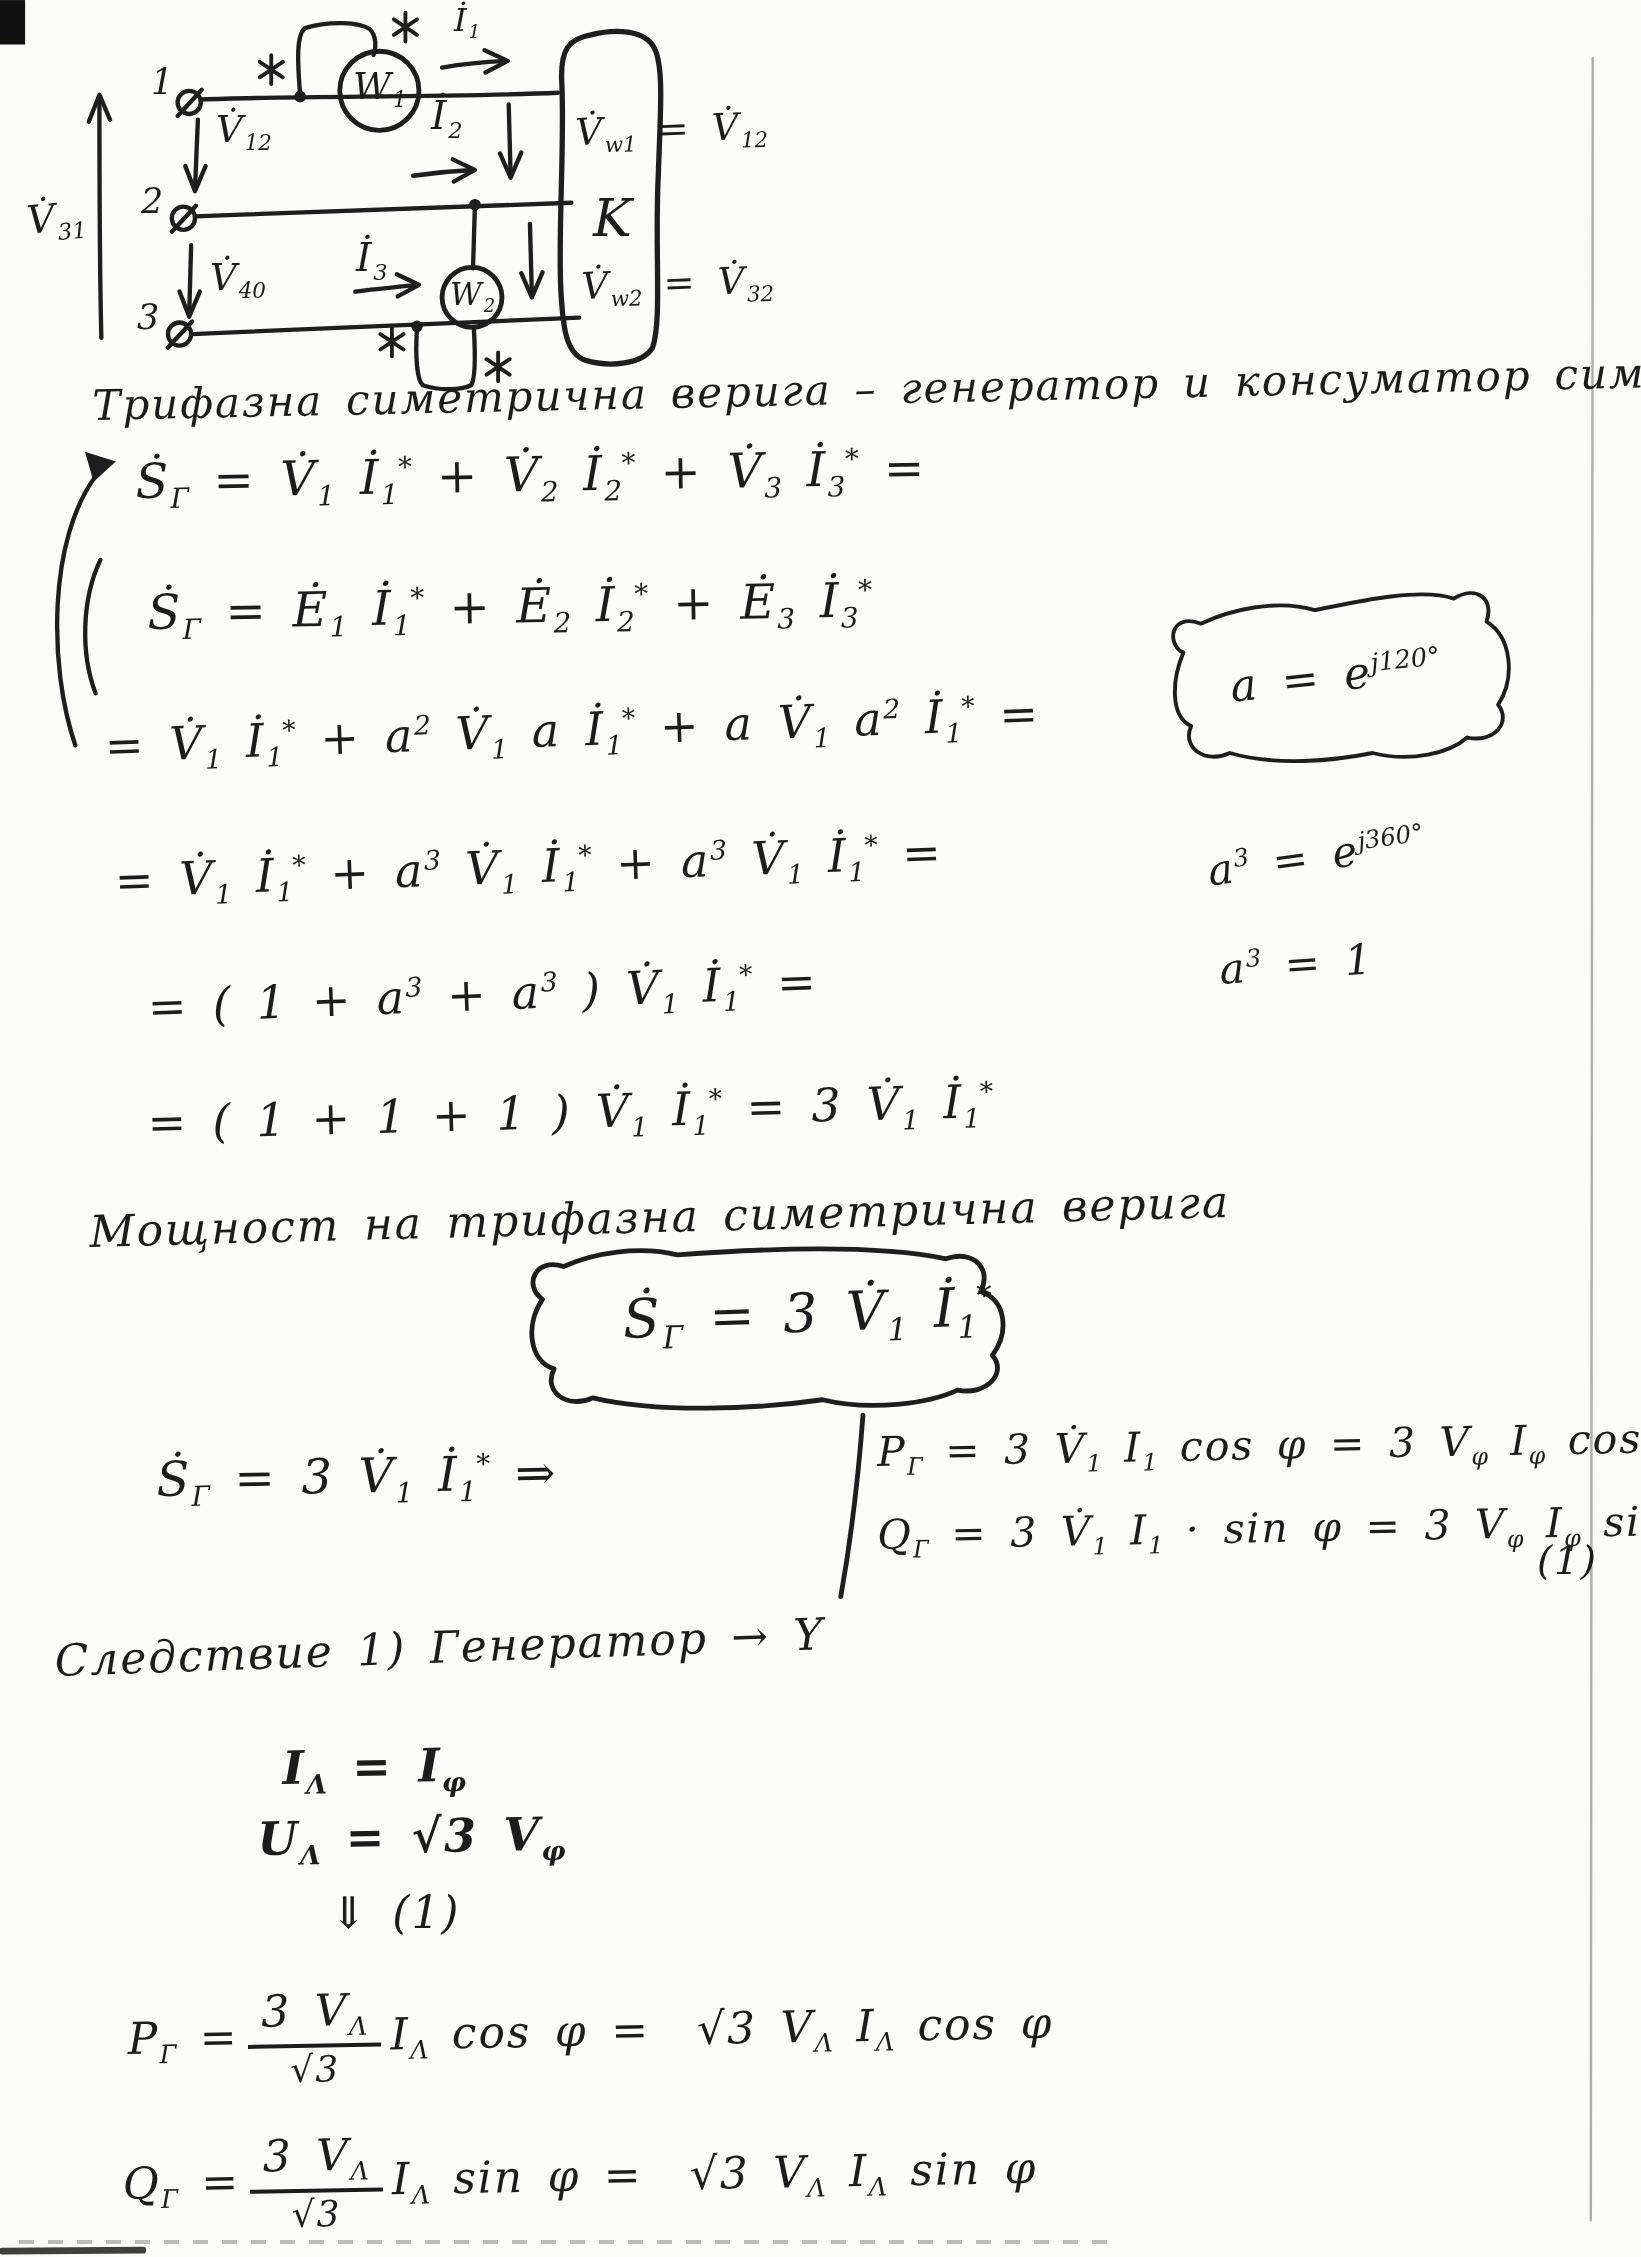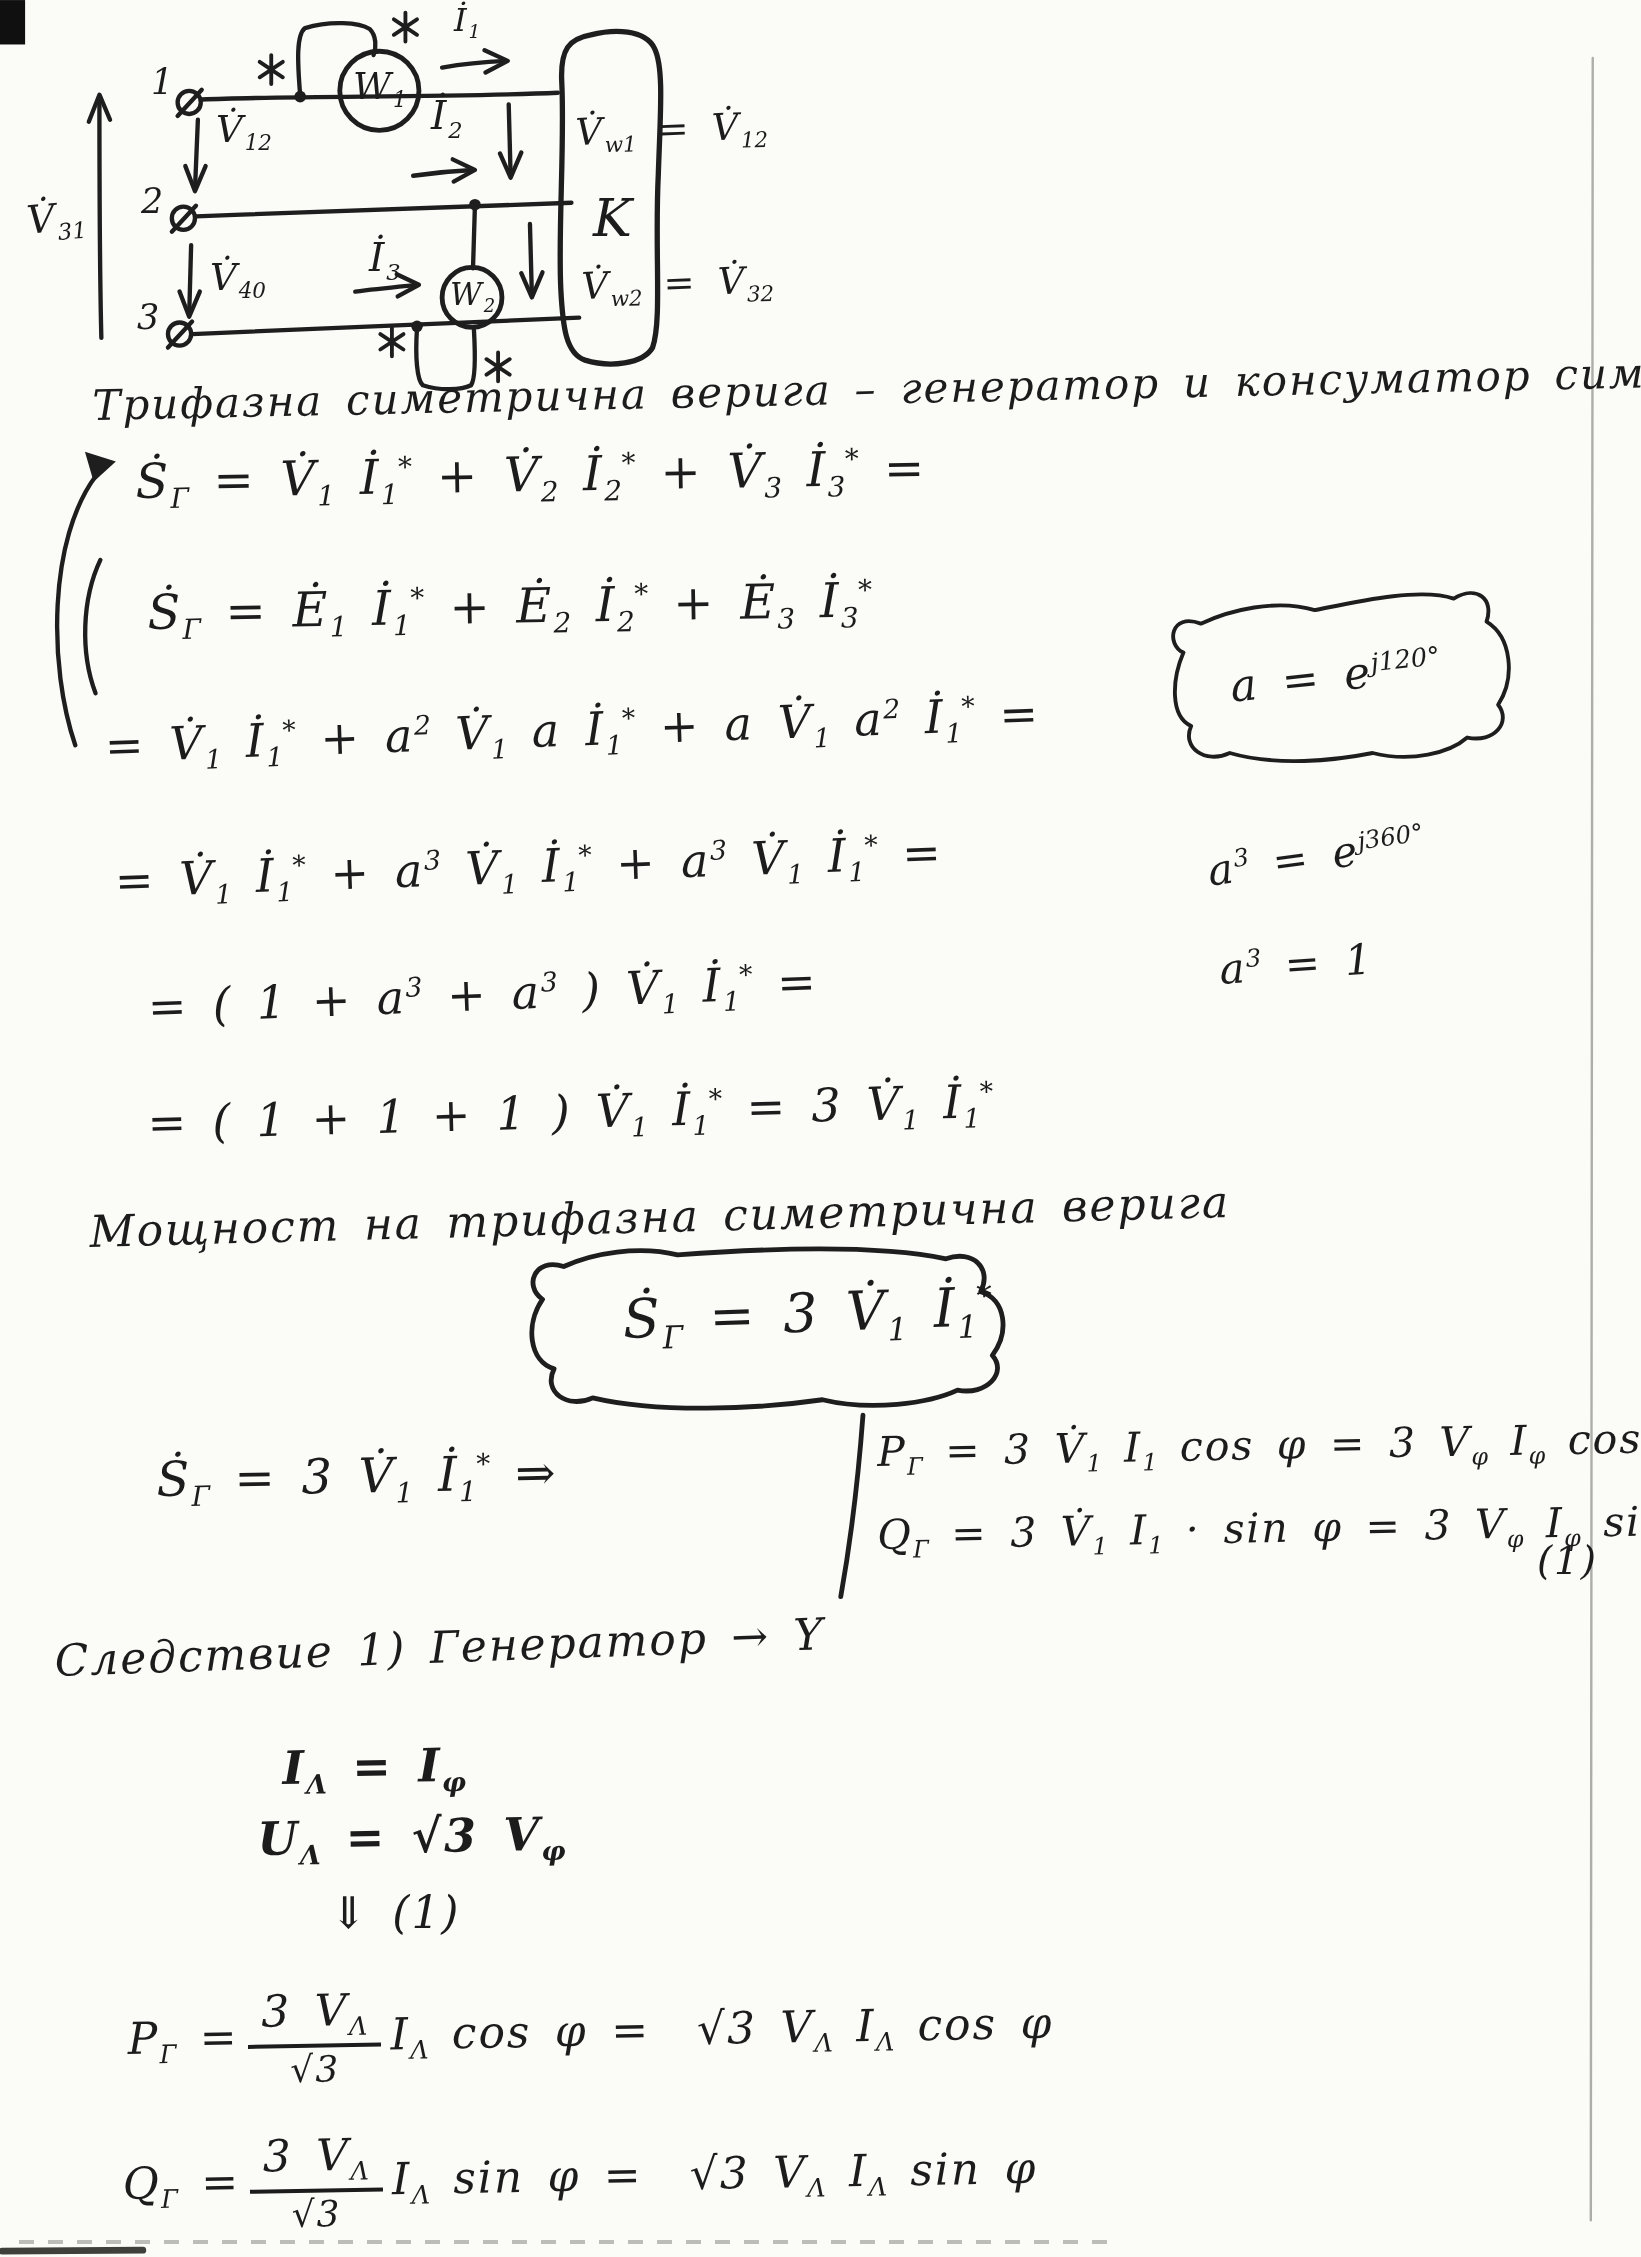--- a/index.html
+++ b/index.html
@@ -129,21 +129,21 @@
   </svg>
 
   <div class="hw" style="left:25px;top:201px;font-size:39px;transform:rotate(-5deg);">V̇<sub>31</sub></div>
   <div class="hw" style="left:151px;top:64px;font-size:35px;">1</div>
   <div class="hw" style="left:141px;top:183px;font-size:35px;">2</div>
   <div class="hw" style="left:137px;top:299px;font-size:35px;">3</div>
   <div class="hw" style="left:216px;top:111px;font-size:37px;">V̇<sub>12</sub></div>
   <div class="hw" style="left:210px;top:259px;font-size:37px;">V̇<sub>40</sub></div>
   <div class="hw" style="left:454px;top:4px;font-size:32px;">İ<sub>1</sub></div>
   <div class="hw" style="left:421px;top:96px;font-size:39px;margin-left:10px;">İ<sub>2</sub></div>
-  <div class="hw" style="left:369px;top:238px;font-size:39px;text-align:center;">İ<sub>3</sub></div>
+  <div class="hw" style="left:356px;top:238px;font-size:39px;text-align:center;">İ<sub>3</sub></div>
   <div class="hw" style="left:353px;top:68px;font-size:37px;">W<sub>1</sub></div>
   <div class="hw" style="left:450px;top:278px;font-size:31px;">W<sub>2</sub></div>
   <div class="hw" style="left:593px;top:191px;font-size:52px;">K</div>
   <div class="hw" style="left:575px;top:114px;font-size:37px;transform:rotate(-2deg);">V̇<sub>w1</sub> = V̇<sub>12</sub></div>
   <div class="hw" style="left:581px;top:268px;font-size:37px;transform:rotate(-2deg);">V̇<sub>w2</sub> = V̇<sub>32</sub></div>
 
   <div class="hw" style="left:92px;top:384px;font-size:42px;transform:rotate(-1.2deg);">Трифазна симетрична верига – генератор и консуматор симетр.</div>
 
   <div class="hw" style="left:135px;top:456px;font-size:48px;transform:rotate(-1deg);">Ṡ<sub>Г</sub> = V̇<sub>1</sub> İ<sub>1</sub><sup>*</sup> + V̇<sub>2</sub> İ<sub>2</sub><sup>*</sup> + V̇<sub>3</sub> İ<sub>3</sub><sup>*</sup> =</div>
   <div class="hw" style="left:147px;top:587px;font-size:48px;transform:rotate(-1deg);">Ṡ<sub>Г</sub> = Ė<sub>1</sub> İ<sub>1</sub><sup>*</sup> + Ė<sub>2</sub> İ<sub>2</sub><sup>*</sup> + Ė<sub>3</sub> İ<sub>3</sub><sup>*</sup></div>

